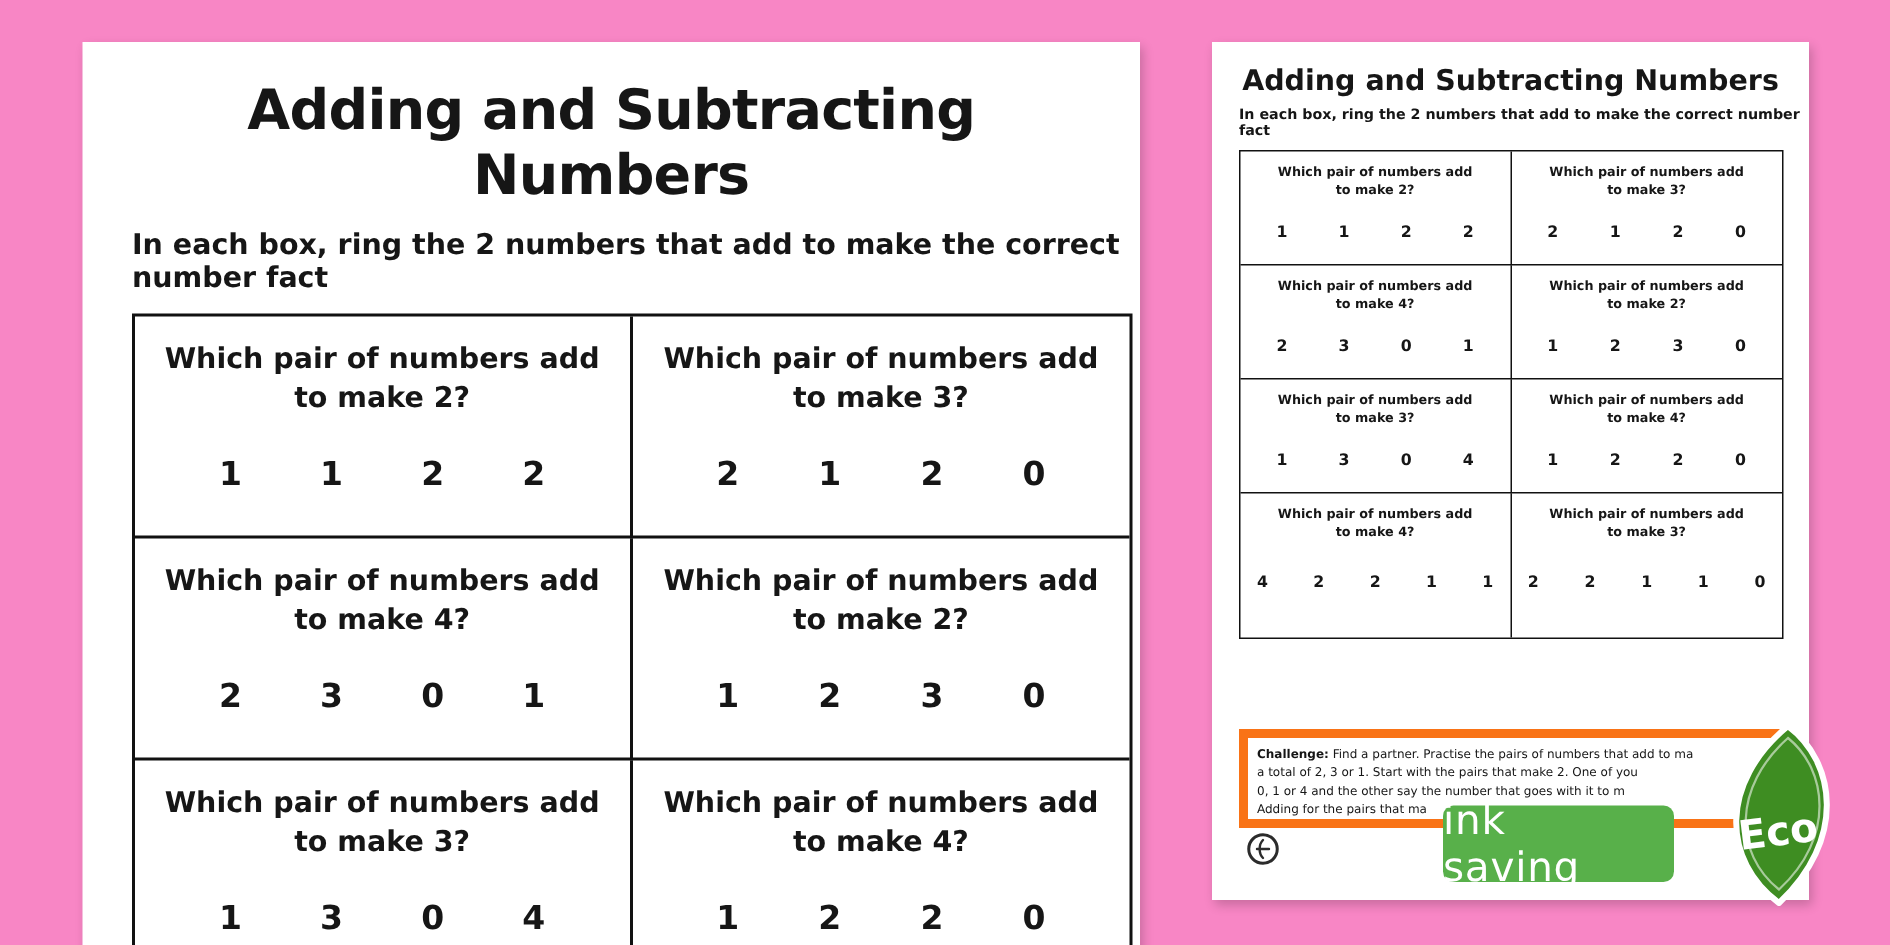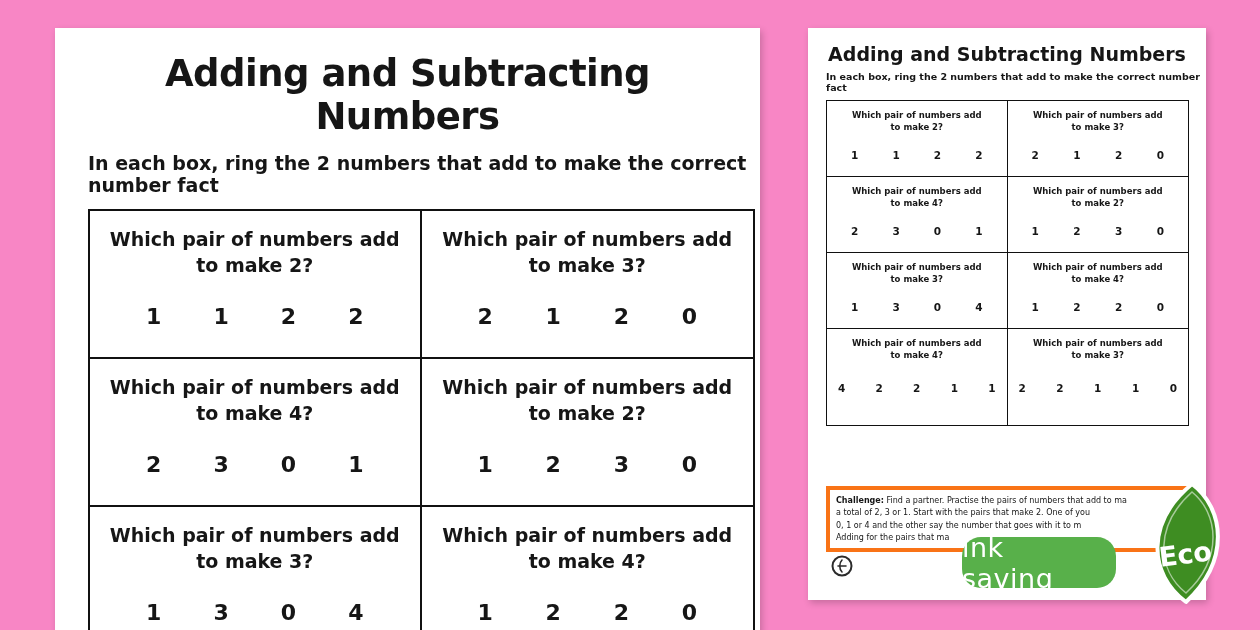--- a/index.html
+++ b/index.html
@@ -48,32 +48,32 @@
   .t-cell.left { border-right: 1.5px solid #111; }
   .t-cell.tall { height: 96px; border-bottom: none; }
 
   .t-q { padding-top: 9px; text-align: center; font-size: 8.5px; font-weight: 700; line-height: 1.4; }
   .t-q span { display: block; }
   .t-nums { display: flex; justify-content: space-between; padding: 0 24px; margin-top: 15px; font-size: 10.5px; font-weight: 700; }
   .t-nums.five { padding: 0 11px; margin-top: 20px; }
 
   .challenge {
     position: absolute; left: 18px; top: 458px; width: 361px; height: 66px;
-    border: 4px solid #f97316; padding: 5px 6px; font-size: 8px; line-height: 1.55;
+    border: 6px solid #f97316; padding: 5px 6px; font-size: 8px; line-height: 1.55;
     overflow: hidden;
   }
   .challenge p { white-space: nowrap; }
   .challenge b { font-weight: 800; }
 
   .twinkl-logo { position: absolute; left: 22px; top: 526px; width: 24px; height: 24px; }
 
   
   .banner {
     position: absolute; left: 962px; top: 537px; width: 154px; height: 51px;
-    background: var(--banner_green, #58b04a); border-radius: 19px; z-index: 5;
+    background: var(--banner_green, #58b04a); border-radius: 7px; z-index: 5;
     display: flex; align-items: center; justify-content: center; padding-right: 26px;
   }
   .banner-label { color: #ffffff; font-size: 27px; font-weight: 400; letter-spacing: 0.5px; }
   .leaf-wrap { position: absolute; left: 1134px; top: 480px; width: 96px; height: 130px; z-index: 6; }
 </style>
 </head>
 <body>
 
 <div class="canvas">
 

